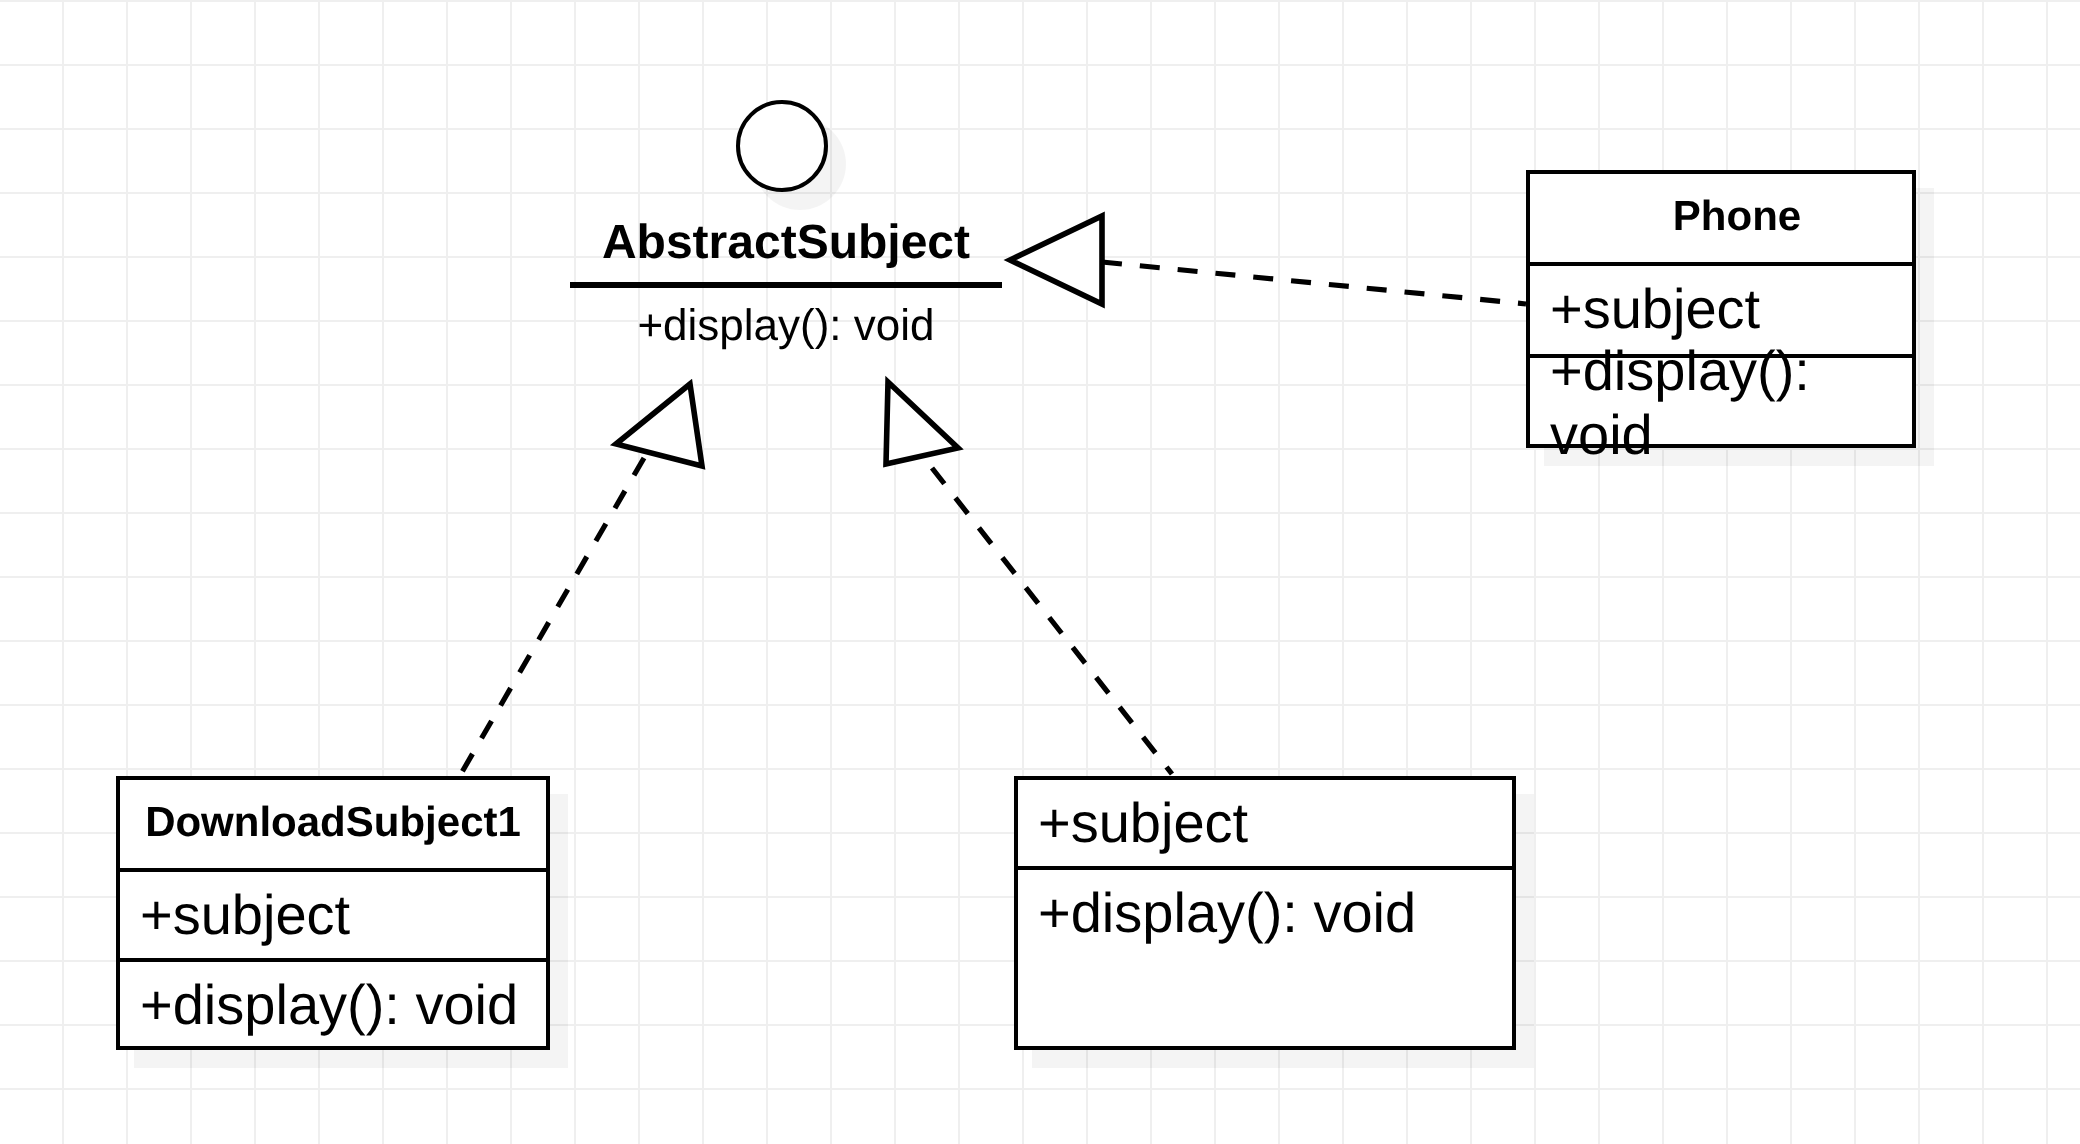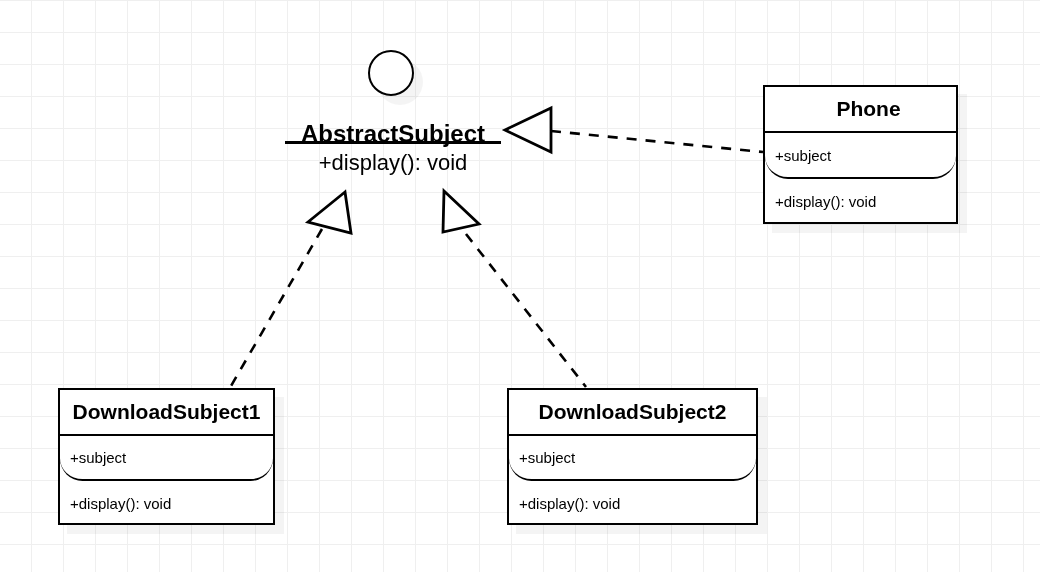--- a/index.html
+++ b/index.html
@@ -50,23 +50,22 @@
   }
   .uml-class .row.title {
     justify-content: center;
     font-weight: bold;
     font-size: 21px;
     color: #000000;
   }
   .uml-class .row.member {
     justify-content: flex-start;
     padding-left: 10px;
-    font-size: 15px;
+    font-size: 28px;
     color: #000000;
-    border-radius: 23px;
   }
 
   
   #interface-abstractsubject {
     position: absolute;
   }
   #interface-circle {
     position: absolute;
     left: 368px;
     top: 50px;
@@ -81,21 +80,20 @@
   #interface-title {
     position: absolute;
     left: 285px;
     top: 108px;
     width: 216px;
     text-align: center;
     font-size: 24px;
     font-weight: bold;
     color: #000000;
     white-space: nowrap;
-    margin-top: 12px;
   }
   #interface-divider {
     position: absolute;
     left: 285px;
     top: 141px;
     width: 216px;
     height: 3px;
     background: #000000;
   }
   #interface-method {
@@ -145,18 +143,17 @@
     <div class="row member" style="height:45px;">+display(): void</div>
   </div>
 
   <div class="uml-class" style="left:58px; top:388px; width:217px; height:137px;">
     <div class="row title" style="height:46px;">DownloadSubject1</div>
     <div class="row member" style="height:45px;">+subject</div>
     <div class="row member" style="height:44px;">+display(): void</div>
   </div>
 
   <div class="uml-class" style="left:507px; top:388px; width:251px; height:137px;">
-    <div class="row title" style="height:46px;">DownloadSubject2</div>
     <div class="row member" style="height:45px;">+subject</div>
     <div class="row member" style="height:44px;">+display(): void</div>
   </div>
 
 </div>
 
 </body></html>

